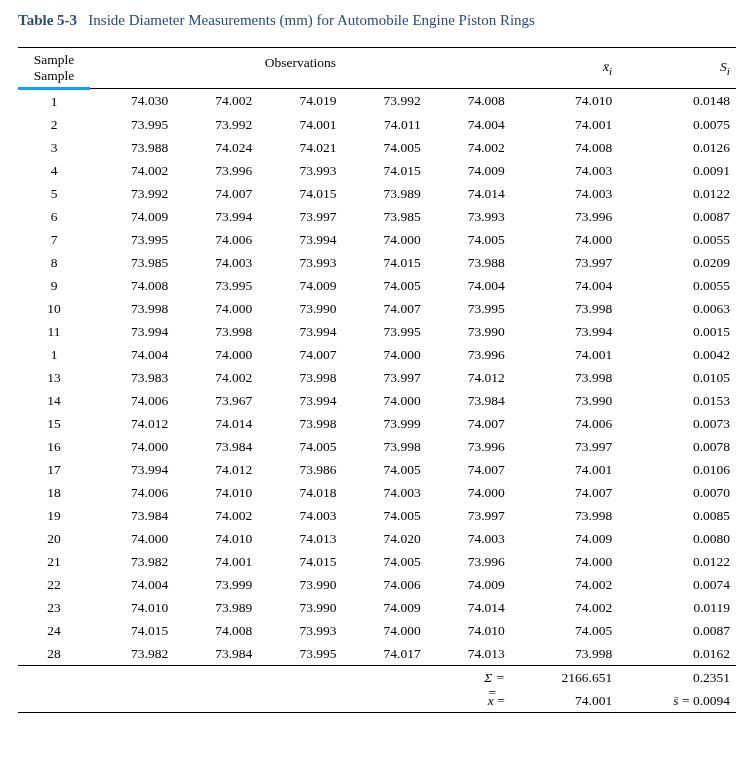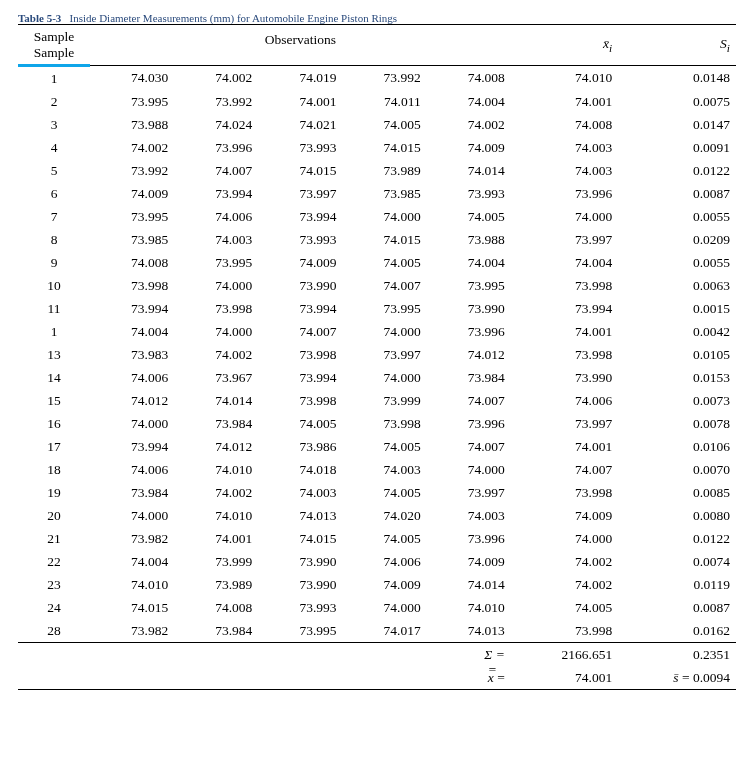--- a/index.html
+++ b/index.html
@@ -6,23 +6,23 @@
     margin: 0;
     padding: 12px 18px;
     font-family: "Times New Roman", Georgia, serif;
     color: #000;
     background: #fff;
     font-size: 14px;
     width: 754px;
     box-sizing: border-box;
   }
   .caption {
-    font-size: 11px;
+    font-size: 15px;
     color: #2a4a7c;
-    margin-bottom: 0;
+    margin-bottom: 18px;
   }
   .caption b { font-weight: bold; }
   table {
     border-collapse: collapse;
     width: 100%;
     font-size: 13.5px;
   }
   th, td {
     padding: 3.5px 6px;
     text-align: right;
@@ -92,21 +92,21 @@
         <td>0.0075</td>
       </tr>
       <tr>
         <td class="samp">3</td>
         <td>73.988</td>
         <td>74.024</td>
         <td>74.021</td>
         <td>74.005</td>
         <td>74.002</td>
         <td>74.008</td>
-        <td>0.0147</td>
+        <td>0.0126</td>
       </tr>
       <tr>
         <td class="samp">4</td>
         <td>74.002</td>
         <td>73.996</td>
         <td>73.993</td>
         <td>74.015</td>
         <td>74.009</td>
         <td>74.003</td>
         <td>0.0091</td>

